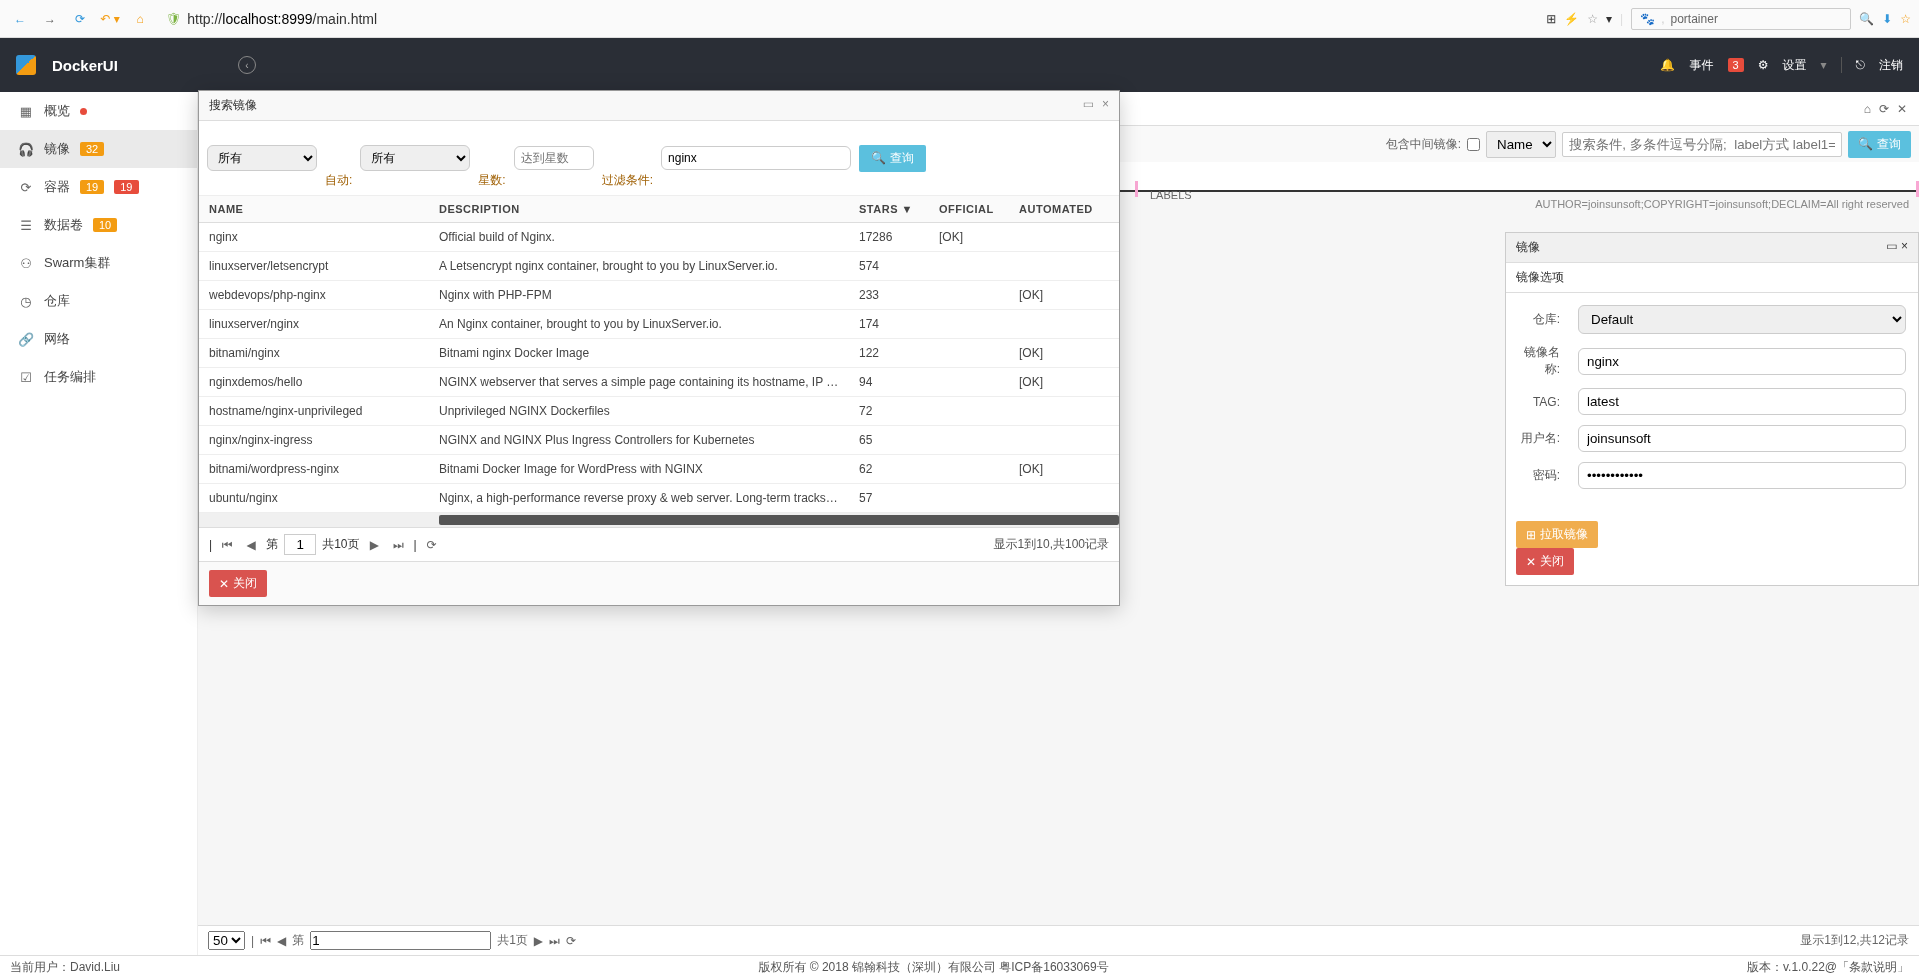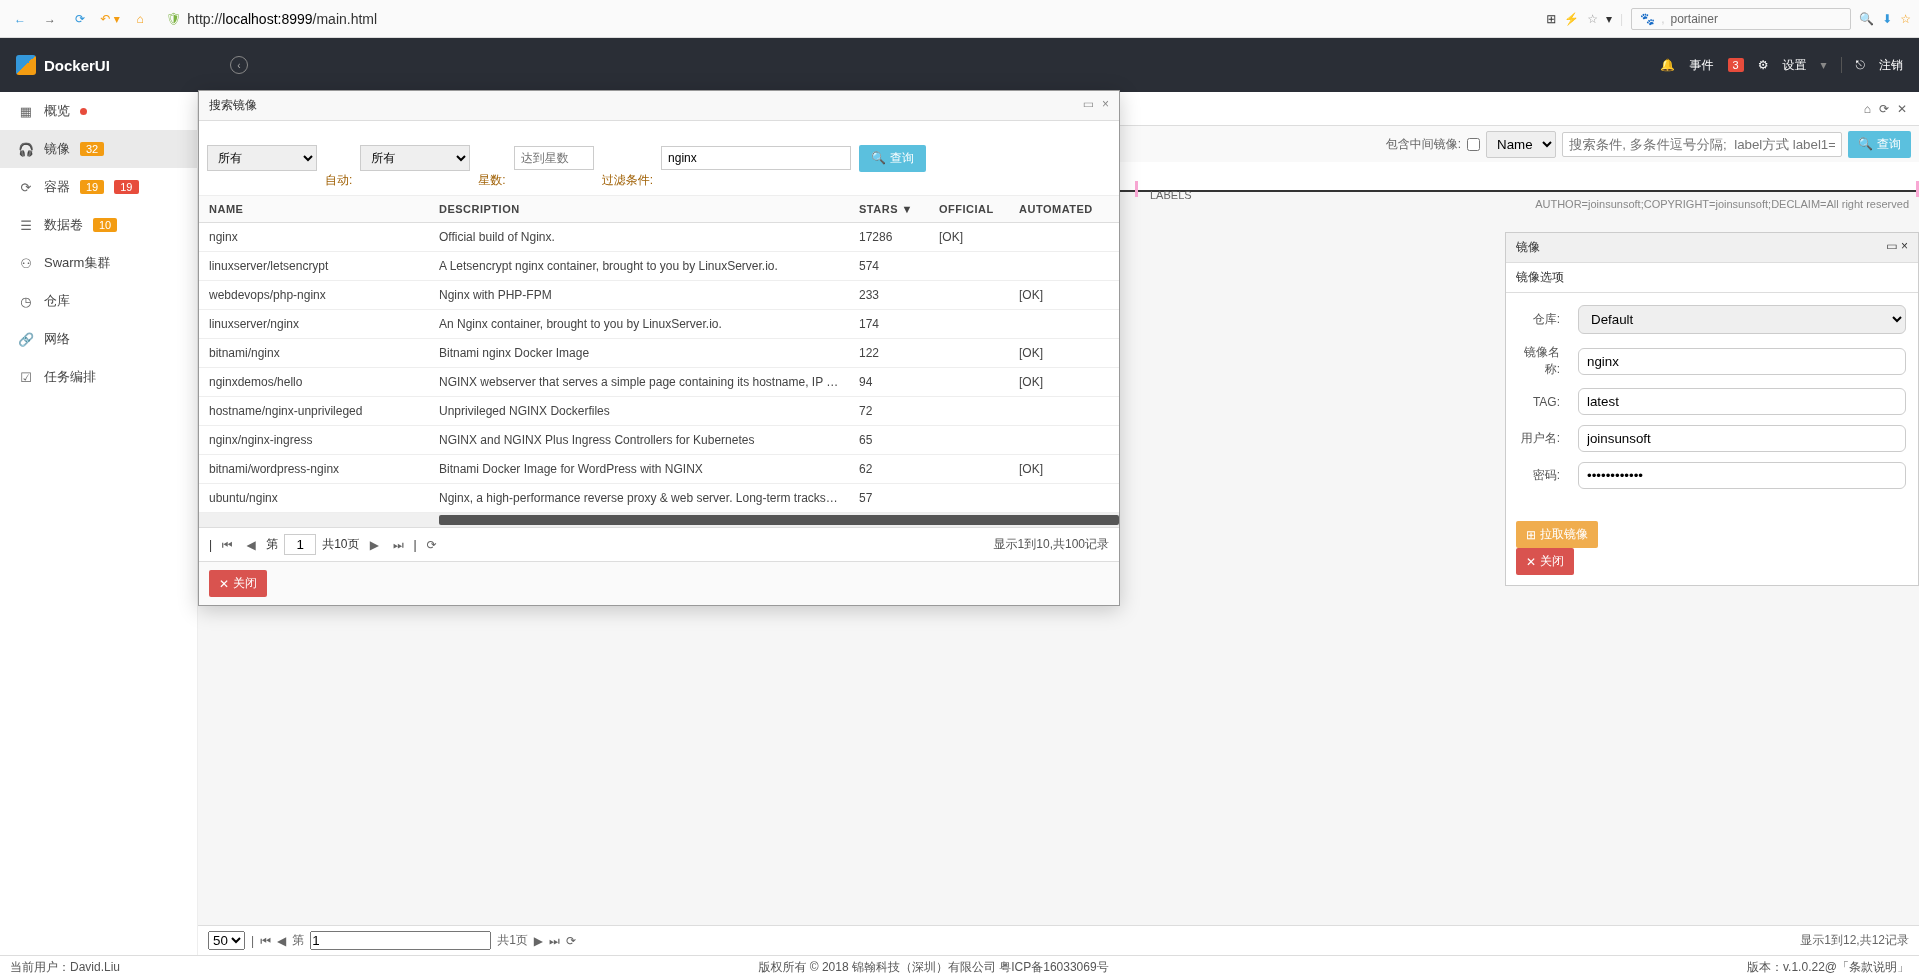--- a/index.html
+++ b/index.html
@@ -11,21 +11,21 @@
 .browser-chrome .url-bar { flex: 0 0 auto; width: 700px; display: flex; align-items: center; gap: 6px; margin-left: 8px; }
 .browser-chrome .url-bar .shield { color: #7cb342; }
 .browser-chrome .url-text { font-size: 14px; color: #333; }
 .browser-chrome .url-text .host { color: #000; font-weight: 500; }
 .browser-chrome .spacer { flex: 1; }
 .browser-chrome .ext-area { display: flex; align-items: center; gap: 8px; }
 .browser-chrome .search-box { border: 1px solid #ccc; padding: 3px 8px; border-radius: 2px; min-width: 220px; display: flex; align-items: center; gap: 6px; color: #666; }
 
 
 .app-header { height: 54px; background: #2a2e36; color: #fff; display: flex; align-items: center; padding: 0 16px; }
-.app-header .logo { display: flex; align-items: center; gap: 8px; font-size: 15px; font-weight: bold; }
+.app-header .logo { display: flex; align-items: center; gap: 16px; font-size: 15px; font-weight: bold; }
 .app-header .logo-icon { width: 20px; height: 20px; background: linear-gradient(135deg,#3498db 50%,#f39c12 50%); border-radius: 3px; }
 .app-header .collapse-btn { margin-left: 120px; width: 18px; height: 18px; border-radius: 50%; border: 1px solid #888; display: flex; align-items: center; justify-content: center; cursor: pointer; color: #aaa; font-size: 10px; }
 .app-header .header-right { margin-left: auto; display: flex; align-items: center; gap: 14px; font-size: 12px; }
 .app-header .badge-sm { background: #e74c3c; color: #fff; padding: 1px 5px; border-radius: 2px; font-size: 11px; }
 .app-header .divider { width: 1px; height: 16px; background: #555; }
 
 
 .main-wrap { display: flex; height: calc(100vh - 92px); }
 .sidebar { width: 198px; background: #fff; border-right: 1px solid #eee; }
 .sidebar-item { display: flex; align-items: center; gap: 10px; padding: 10px 18px; font-size: 13px; cursor: pointer; color: #444; }
@@ -69,21 +69,21 @@
 .right-panel .rp-title { background: #f0f0f0; padding: 6px 10px; border-bottom: 1px solid #ddd; display: flex; justify-content: space-between; }
 .right-panel .rp-body { padding: 12px; }
 .right-panel .form-row { display: flex; align-items: center; margin-bottom: 10px; }
 .right-panel .form-row label { width: 60px; text-align: right; padding-right: 18px; color: #555; }
 .right-panel .form-row input, .right-panel .form-row select { flex: 1; border: 1px solid #ccc; padding: 5px 8px; border-radius: 6px; }
 .right-panel .rp-footer { padding: 10px; text-align: right; }
 .dialog { position: absolute; left: 198px; top: 90px; width: 922px; background: #fff; border: 1px solid #999; box-shadow: 0 4px 20px rgba(0,0,0,.2); z-index: 100; }
 .dialog-title { background: #f8f8f8; padding: 6px 10px; border-bottom: 1px solid #ddd; display: flex; justify-content: space-between; font-size: 12px; }
 .dialog-title .win-ctrls { display: flex; gap: 8px; color: #888; cursor: pointer; }
 .dialog-filters { padding: 6px 8px; display: flex; align-items: center; gap: 8px; border-bottom: 1px solid #eee; }
-.dialog-filters select, .dialog-filters input { border: 1px solid #ccc; padding: 4px 6px; border-radius: 0; font-size: 12px; }
+.dialog-filters select, .dialog-filters input { border: 1px solid #ccc; padding: 4px 6px; border-radius: 6px; font-size: 12px; }
 .dialog-filters .sel { width: 110px; }
 .dialog-filters label { color: #a16207; margin-top: 45px; }
 .dialog-filters .num-spin { width: 80px; }
 .dialog-filters .filter-input { width: 190px; }
 .dialog-filters .btn-sm { padding: 5px 12px; }
 
 
 .dlg-table { width: 100%; border-collapse: collapse; }
 .dlg-table th { background: #fafafa; text-align: left; padding: 7px 10px; font-size: 11px; border-bottom: 1px solid #ddd; color: #444; letter-spacing: .5px; }
 .dlg-table td { padding: 7px 10px; border-bottom: 1px solid #eee; font-size: 12px; color: #444; white-space: nowrap; overflow: hidden; text-overflow: ellipsis; }

